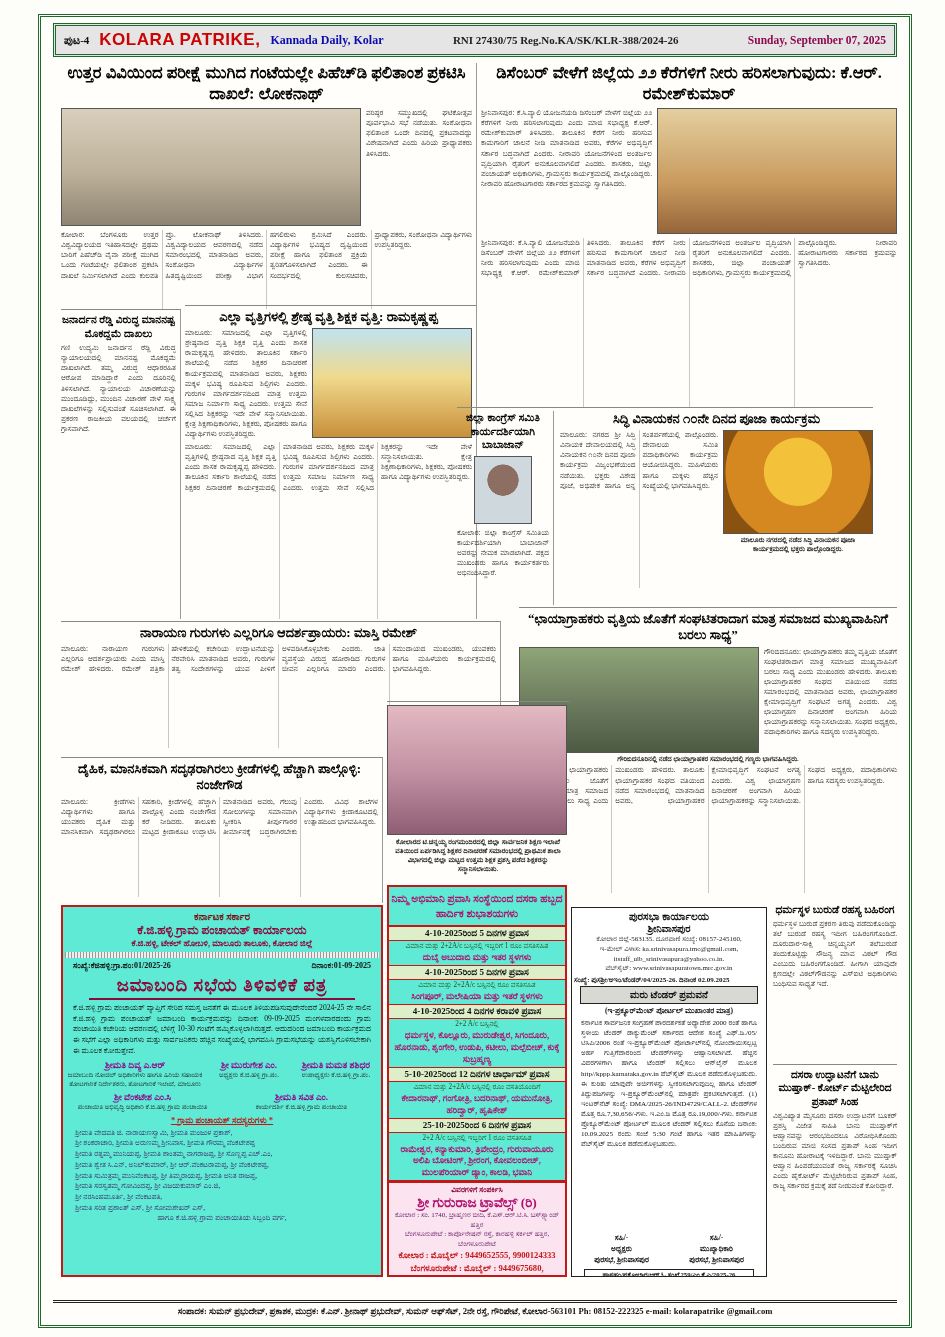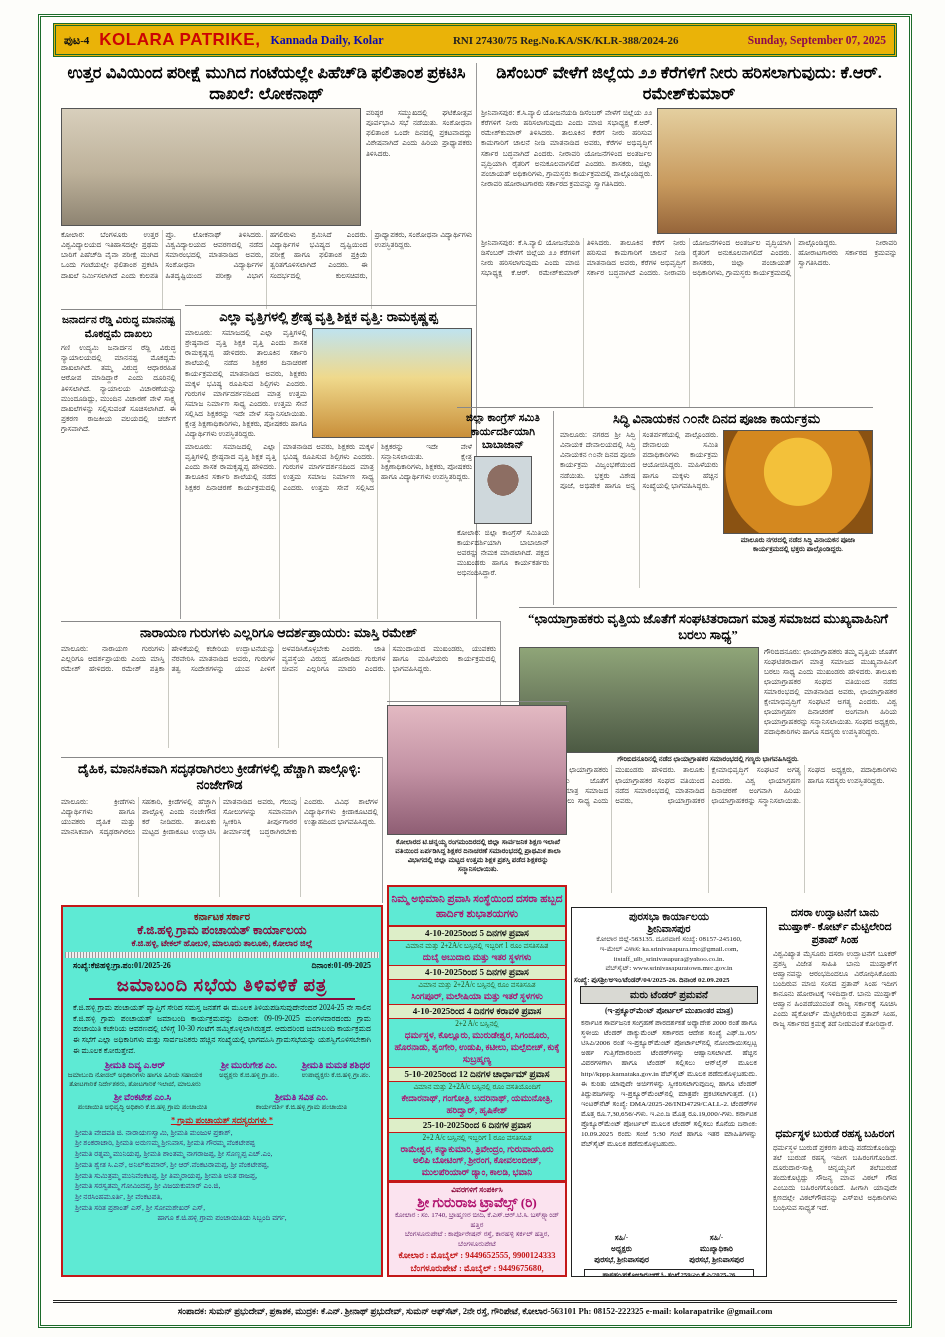--- a/index.html
+++ b/index.html
@@ -2,21 +2,21 @@
 <html><head>
 <meta charset="utf-8">
 <style>
   html,body{margin:0;padding:0;background:#e8e8e4;}
   .page{position:relative;width:945px;height:1337px;background:#fdfdfa;margin:0 auto;
         font-family:"Liberation Serif","DejaVu Serif",serif;color:#111;}
   .frame{position:absolute;left:38px;top:14px;width:868px;height:1308px;
          border:3px double #1c6b2a;background:#fffefb;}
   
   .mast{position:absolute;left:12px;top:6px;right:12px;height:34px;border:3px double #1c6b2a;
-        display:flex;align-items:center;gap:10px;padding:0 8px;box-sizing:border-box;background:#eab308;}
+        display:flex;align-items:center;gap:10px;padding:0 8px;box-sizing:border-box;background:#e5e5e5;}
   .mast .pg{font-size:11px;font-weight:bold;}
   .mast .paper{font-size:17px;font-weight:bold;color:#cc0404;letter-spacing:.5px;font-family:"Liberation Sans",sans-serif;}
   .mast .sub{font-size:12px;font-weight:bold;color:#0b0bb0;}
   .mast .rni{font-size:11px;font-weight:bold;color:#222;flex:1;text-align:center;}
   .mast .date{font-size:11.5px;font-weight:bold;color:#8e0a4e;}
   
   .blk{position:absolute;box-sizing:border-box;overflow:hidden;}
   .hl{font-weight:bold;text-align:center;line-height:1.25;color:#000;}
   .hl-lg{font-size:16.5px;}
   .hl-md{font-size:13px;}
@@ -254,25 +254,25 @@
            <span>ಅಧ್ಯಕ್ಷರು</span><br>
            <span>ಪುರಸಭೆ, ಶ್ರೀನಿವಾಸಪುರ</span></div>
       <div><span>ಸಹಿ/-</span><br>
            <span>ಮುಖ್ಯಾಧಿಕಾರಿ</span><br>
            <span>ಪುರಸಭೆ, ಶ್ರೀನಿವಾಸಪುರ</span></div>
     </div>
     <div class="ps-ref2">ಹಾಸಹಂ/ಪ್ರಕೋಲಾರ/ಆರ್.ಓ.ಸಂಖ್ಯೆ259/ಎಂ.ಕೆ.ಎ/2025-26</div>
   </div>
 
   <div class="blk" style="left:732px;top:886px;width:124px;height:374px;">
+    <div style="border-bottom:1px solid #888;padding-bottom:3px;">
+      <div class="hl hl-sm" style="margin-bottom:2px;">ಧರ್ಮಸ್ಥಳ ಬುರುಡೆ ರಹಸ್ಯ ಬಹಿರಂಗ</div>
+      <div class="body" style="height:142px;">ಧರ್ಮಸ್ಥಳ ಬುರುಡೆ ಪ್ರಕರಣ ತಿರುವು ಪಡೆದುಕೊಂಡಿದ್ದು ತಲೆ ಬುರುಡೆ ರಹಸ್ಯ ಇದೀಗ ಬಹಿರಂಗಗೊಂಡಿದೆ. ದೂರುದಾರ-ಸಾಕ್ಷಿ ಚಿನ್ನಯ್ಯನಿಗೆ ತಲೆಬುರುಡೆ ತಂದುಕೊಟ್ಟಿದ್ದು ಸೌಜನ್ಯ ಮಾವ ವಿಠಲ್ ಗೌಡ ಎಂಬುದು ಬಹಿರಂಗಗೊಂಡಿದೆ. ಹೀಗಾಗಿ ಯಾವುದೇ ಕ್ಷಣದಲ್ಲೇ ವಿಠಲ್‌ಗೌಡನನ್ನು ಎಸ್‌ಐಟಿ ಅಧಿಕಾರಿಗಳು ಬಂಧಿಸುವ ಸಾಧ್ಯತೆ ಇದೆ.</div>
+    </div>
     <div style="padding-top:3px;">
       <div class="hl hl-sm" style="margin-bottom:2px;">ದಸರಾ ಉದ್ಘಾಟನೆಗೆ ಬಾನು ಮುಷ್ತಾಕ್- ಕೋರ್ಟ್ ಮೆಟ್ಟಿಲೇರಿದ ಪ್ರತಾಪ್ ಸಿಂಹ</div>
       <div class="body" style="height:178px;">ವಿಶ್ವವಿಖ್ಯಾತ ಮೈಸೂರು ದಸರಾ ಉದ್ಘಾಟನೆಗೆ ಬೂಕರ್ ಪ್ರಶಸ್ತಿ ವಿಜೇತ ಸಾಹಿತಿ ಬಾನು ಮುಷ್ತಾಕ್‌ಗೆ ಆಹ್ವಾನವನ್ನು ಆರಂಭದಿಂದಲೂ ವಿರೋಧಿಸಿಕೊಂಡು ಬಂದಿರುವ ಮಾಜಿ ಸಂಸದ ಪ್ರತಾಪ್ ಸಿಂಹ ಇದೀಗ ಕಾನೂನು ಹೋರಾಟಕ್ಕೆ ಇಳಿದಿದ್ದಾರೆ. ಬಾನು ಮುಷ್ತಾಕ್ ಆಹ್ವಾನ ಹಿಂಪಡೆಯುವಂತೆ ರಾಜ್ಯ ಸರ್ಕಾರಕ್ಕೆ ಸೂಚಿಸಿ ಎಂದು ಹೈಕೋರ್ಟ್ ಮೆಟ್ಟಿಲೇರಿರುವ ಪ್ರತಾಪ್ ಸಿಂಹ, ರಾಜ್ಯ ಸರ್ಕಾರದ ಕ್ರಮಕ್ಕೆ ತಡೆ ನೀಡುವಂತೆ ಕೋರಿದ್ದಾರೆ.</div>
     </div>
-    <div style="border-bottom:1px solid #888;padding-bottom:3px;">
-      <div class="hl hl-sm" style="margin-bottom:2px;">ಧರ್ಮಸ್ಥಳ ಬುರುಡೆ ರಹಸ್ಯ ಬಹಿರಂಗ</div>
-      <div class="body" style="height:142px;">ಧರ್ಮಸ್ಥಳ ಬುರುಡೆ ಪ್ರಕರಣ ತಿರುವು ಪಡೆದುಕೊಂಡಿದ್ದು ತಲೆ ಬುರುಡೆ ರಹಸ್ಯ ಇದೀಗ ಬಹಿರಂಗಗೊಂಡಿದೆ. ದೂರುದಾರ-ಸಾಕ್ಷಿ ಚಿನ್ನಯ್ಯನಿಗೆ ತಲೆಬುರುಡೆ ತಂದುಕೊಟ್ಟಿದ್ದು ಸೌಜನ್ಯ ಮಾವ ವಿಠಲ್ ಗೌಡ ಎಂಬುದು ಬಹಿರಂಗಗೊಂಡಿದೆ. ಹೀಗಾಗಿ ಯಾವುದೇ ಕ್ಷಣದಲ್ಲೇ ವಿಠಲ್‌ಗೌಡನನ್ನು ಎಸ್‌ಐಟಿ ಅಧಿಕಾರಿಗಳು ಬಂಧಿಸುವ ಸಾಧ್ಯತೆ ಇದೆ.</div>
-    </div>
   </div>
 
   <div class="footer">ಸಂಪಾದಕ: ಸುಮನ್ ಪ್ರಭುದೇವ್, ಪ್ರಕಾಶಕ, ಮುದ್ರಕ: ಕೆ.ಎನ್. ಶ್ರೀನಾಥ್ ಪ್ರಭುದೇವ್, ಸುಮನ್ ಆಫ್‌ಸೆಟ್, 2ನೇ ರಸ್ತೆ, ಗೌರಿಪೇಟೆ, ಕೋಲಾರ-563101  Ph: 08152-222325   e-mail: kolarapatrike @gmail.com</div>
  </div>
 </div>
 
 </body></html>

